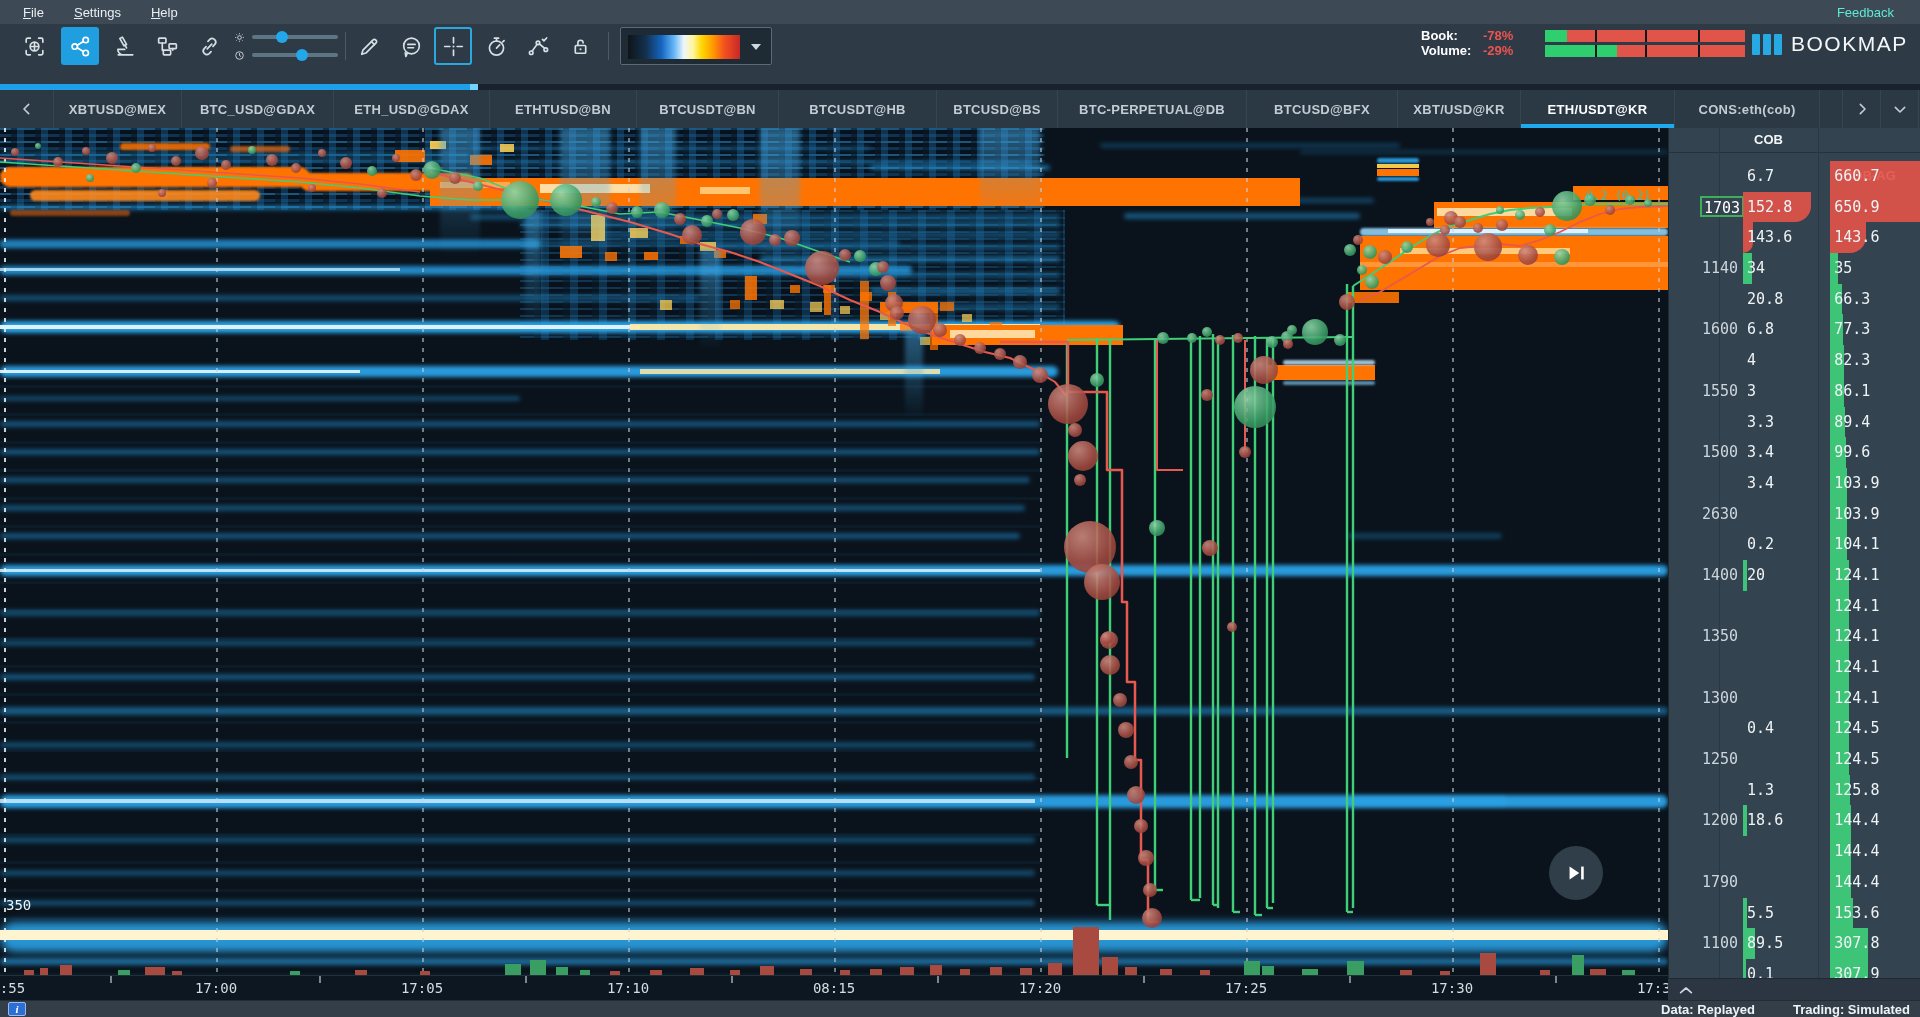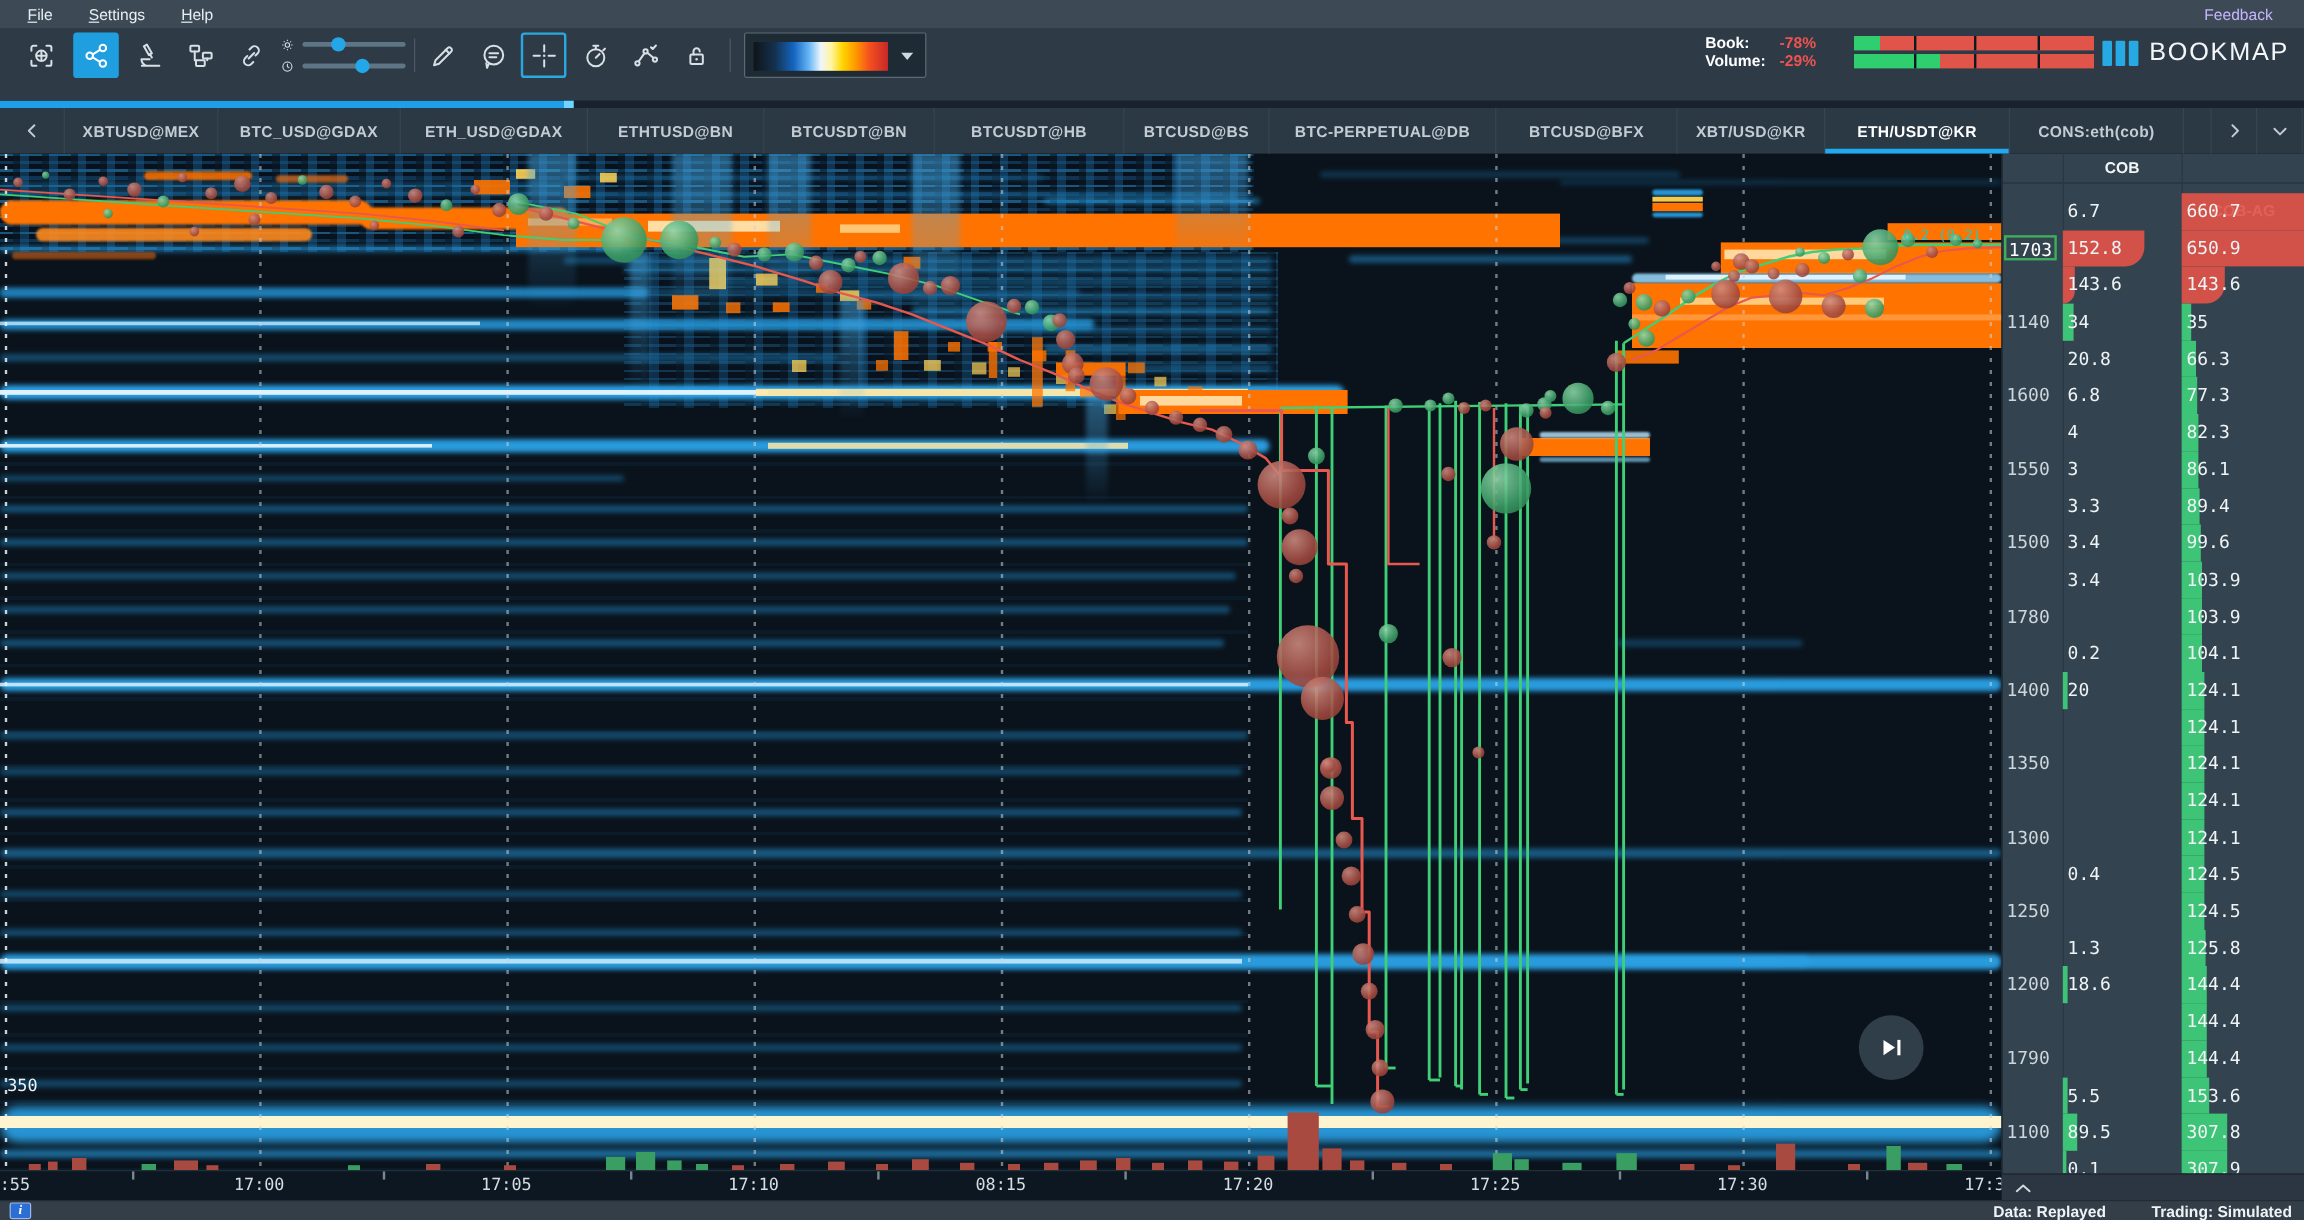--- a/index.html
+++ b/index.html
@@ -4,21 +4,21 @@
 <style>
   * { margin:0; padding:0; box-sizing:border-box; }
   body { background:#06090c; font-family:"Liberation Sans", sans-serif; }
   #stage { position:relative; width:1920px; height:1017px; overflow:hidden; background:#0b141d; }
 
   
   .menubar { position:absolute; left:0; top:0; width:1920px; height:24px; background:#3d4a56; display:flex; align-items:center; z-index:30; }
   .menu-item { color:#e8eef2; font-size:13px; margin-left:30px; cursor:default; }
   .menu-item:first-child { margin-left:23px; }
   .menu-item::first-letter { text-decoration:underline; }
-  .menu-feedback { position:absolute; right:26px; color:#c4b5fd; font-size:13px; }
+  .menu-feedback { position:absolute; right:26px; color:#5eead4; font-size:13px; }
 
   .toolbar { position:absolute; left:0; top:24px; width:1920px; height:60px; background:#2e3b47; z-index:30; }
   .tbtn { position:absolute; top:3px; width:38px; height:38px; border-radius:3px; display:flex; align-items:center; justify-content:center; }
   .tbtn svg { width:25px; height:25px; stroke:#d8dfe5; fill:none; stroke-width:1.6; stroke-linecap:round; stroke-linejoin:round; }
   .tbtn.active { background:#1f9fe0; }
   .tbtn.active svg { stroke:#ffffff; }
   .tbtn.outlined { border:2px solid #2aa9e0; }
   .tsep { position:absolute; top:8px; width:1px; height:28px; background:#49holder; background:#4a5a66; }
   .sliders { position:absolute; left:233px; top:3px; width:112px; height:38px; }
   .srow { position:absolute; left:0; width:112px; height:16px; display:flex; align-items:center; }
@@ -81,21 +81,21 @@
   .axis { position:absolute; left:0; top:975px; width:1668px; height:25px; background:#0d1722; border-top:1px solid #223039; overflow:hidden; z-index:6; }
   .axis-label { position:absolute; top:4px; transform:translateX(-50%); color:#d5dde2; font-family:"DejaVu Sans Mono", monospace; font-size:14px; }
   .axis-tick { position:absolute; top:0; width:2px; height:7px; background:#7a8791; }
 
   
   .panel { position:absolute; left:1668px; top:128px; width:252px; height:850px; background:#344350; border-left:1px solid #1f2a33; z-index:10; overflow:hidden; }
   .panel-h { position:absolute; top:0; height:24px; line-height:24px; text-align:center; color:#f2f6f8; font-size:13px; font-weight:bold; }
   .panel-headsep { position:absolute; left:0; top:24px; width:252px; height:1px; background:#26333e; }
   .colsep { position:absolute; top:0; width:1px; height:850px; background:#2a3845; }
   .rows { position:absolute; left:0; top:25px; width:252px; height:825px; overflow:hidden; padding-top:8px; }
-  .lrow { display:flex; height:30.7px; line-height:30.7px; font-family:"DejaVu Sans Mono", monospace; font-size:15px; color:#eef3f5; }
+  .lrow { display:flex; height:30.7px; line-height:30.7px; font-family:"DejaVu Sans Mono", monospace; font-size:15px; color:#eef3f5;padding-left:30px; }
   .lp { width:50px; color:#ccd6dc; position:relative; }
   .lp span { padding-left:3px; }
   .lp .pb { position:absolute; left:1px; top:4px; height:21px; line-height:21px; border:2px solid #3fae5a; padding:0 2px; color:#fff; }
   .lc { width:99px; position:relative; }
   .la { width:103px; position:relative; }
   .dbar { position:absolute; left:0; top:0; bottom:0; opacity:.92; z-index:0; }
   .dbar.r { background:#e0544a; border-radius:0 0 16px 0; }
   .dbar.g { background:#3ecf7a; }
   .ltxt { position:relative; z-index:1; padding-left:4px; }
   .panel-footer { position:absolute; left:1668px; top:978px; width:252px; height:22px; background:#2b3642; border-top:1px solid #1f2a33; z-index:12; display:flex; align-items:center; }
@@ -540,21 +540,21 @@
           <div class="lp"><span>1500</span></div>
           <div class="lc"><span class="ltxt">3.4</span></div>
           <div class="la"><div class="dbar g" style="width: 16px;"></div><span class="ltxt">99.6</span></div>
         </div>
         <div class="lrow">
           <div class="lp"></div>
           <div class="lc"><span class="ltxt">3.4</span></div>
           <div class="la"><div class="dbar g" style="width: 17px;"></div><span class="ltxt">103.9</span></div>
         </div>
         <div class="lrow">
-          <div class="lp"><span>1780</span></div>
+          <div class="lp"><span>2630</span></div>
           <div class="lc"></div>
           <div class="la"><div class="dbar g" style="width: 17px;"></div><span class="ltxt">103.9</span></div>
         </div>
         <div class="lrow">
           <div class="lp"></div>
           <div class="lc"><span class="ltxt">0.2</span></div>
           <div class="la"><div class="dbar g" style="width: 17px;"></div><span class="ltxt">104.1</span></div>
         </div>
         <div class="lrow">
           <div class="lp"><span>1400</span></div>

